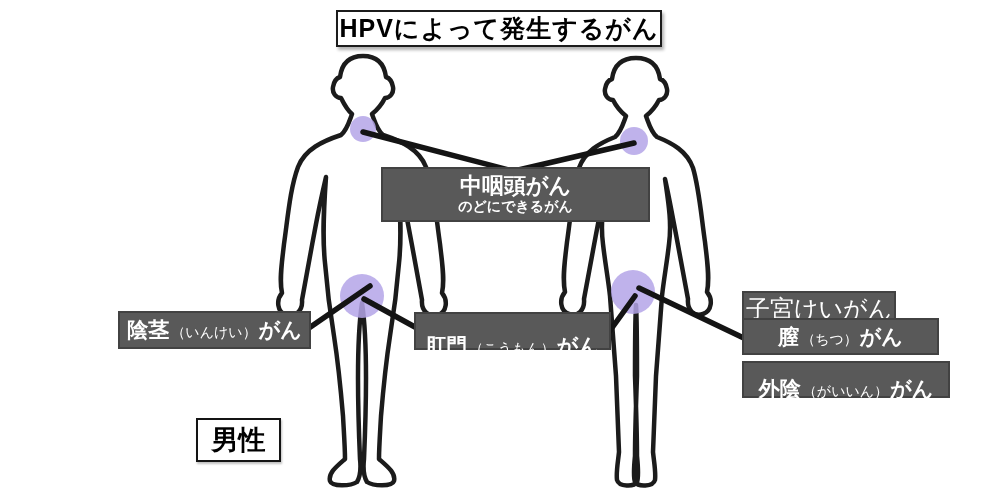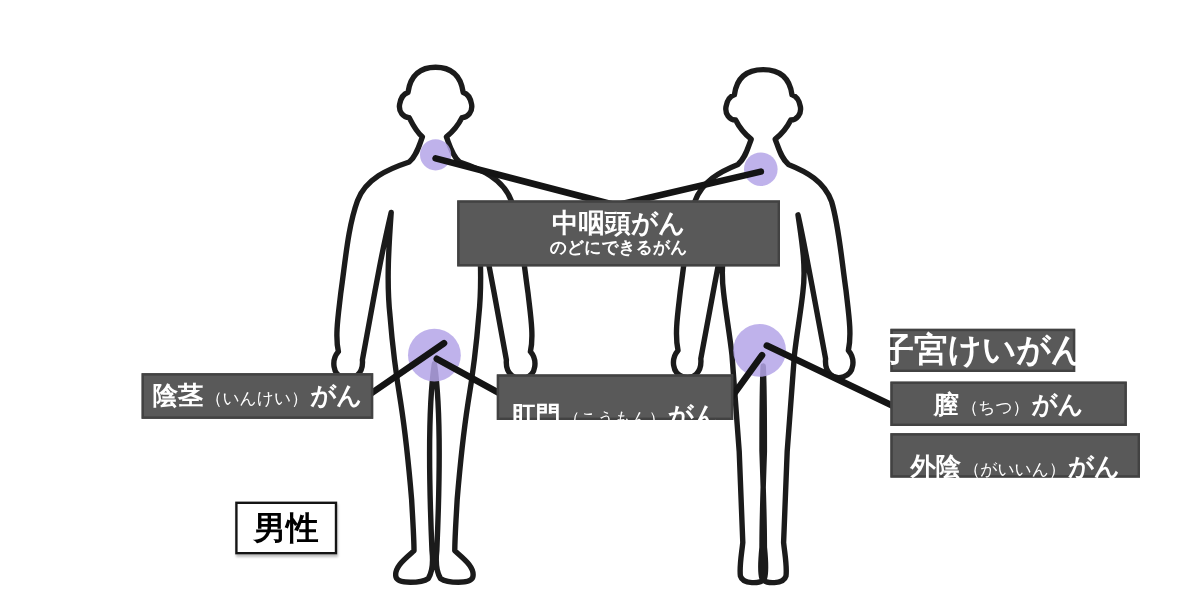--- a/index.html
+++ b/index.html
@@ -23,21 +23,21 @@
   .caption.male{left:196px;top:418px;width:81px;height:40px;}
   .caption.female{left:746px;top:417px;width:81px;height:40px;}
 
   .tag{
     position:absolute;background:#595959;border:2px solid #424242;
     color:#ffffff;display:flex;align-items:baseline;justify-content:center;
     box-sizing:border-box;white-space:nowrap;
   }
   .tag .main,.tag .suffix{font-size:21px;font-weight:bold;}
   .tag .reading{font-size:14px;font-weight:normal;margin:0 2px;}
-  .tag.single{font-size:28px;font-weight:bold;align-items:center;}
+  .tag.single{font-size:24px;font-weight:normal;align-items:center;margin-top:17px;}
 
   .tag.oropharynx{left:381px;top:167px;width:269px;height:55px;flex-direction:column;align-items:center;justify-content:center;}
   .tag.oropharynx .row{display:flex;align-items:flex-start;line-height:1.1;}
   .tag.oropharynx .main,.tag.oropharynx .suffix{font-size:22px;}
   .tag.oropharynx .reading{font-size:15px;}
   .tag.oropharynx .note{font-size:14px;font-weight:bold;line-height:1.2;}
 
   .tag.penis{left:118px;top:311px;width:193px;height:38px;padding-top:3px;}
   .tag.anus{left:414px;top:312px;width:197px;height:38px;padding-top:18px;}
   .tag.cervix{left:742px;top:274px;width:154px;height:36px;}
@@ -87,20 +87,21 @@
     <circle cx="633" cy="292" r="22" fill="#b4a5e8" fill-opacity="0.85"></circle>
 
     <line x1="363" y1="132" x2="513" y2="171" stroke="#141414" stroke-width="5.5" stroke-linecap="round"></line>
     <line x1="634" y1="143" x2="514" y2="171" stroke="#141414" stroke-width="5.5" stroke-linecap="round"></line>
     <line x1="370" y1="286" x2="309" y2="328" stroke="#141414" stroke-width="5.5" stroke-linecap="round"></line>
     <line x1="364" y1="299" x2="424" y2="332" stroke="#141414" stroke-width="5.5" stroke-linecap="round"></line>
     <line x1="635" y1="296" x2="609" y2="332" stroke="#141414" stroke-width="5.5" stroke-linecap="round"></line>
     <line x1="639" y1="288" x2="750" y2="341" stroke="#141414" stroke-width="5.5" stroke-linecap="round"></line>
   </svg>
 
+  <div class="titlebox">HPVによって発生するがん</div>
 
   <div class="tag oropharynx">
     <div class="row">
       <span class="main">中咽頭</span>
       <span class="suffix">がん</span>
     </div>
     <div class="note">のどにできるがん</div>
   </div>
 
   <div class="tag penis">

